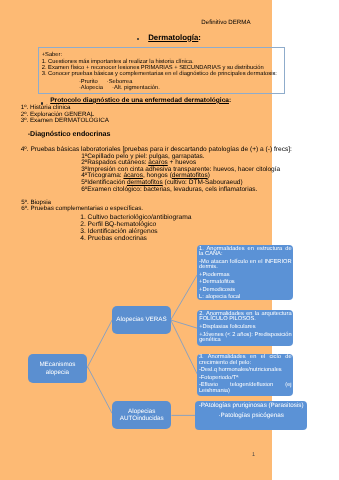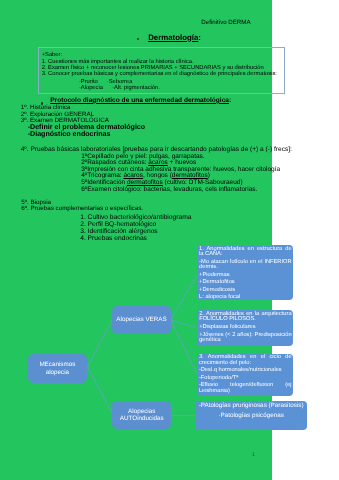--- a/index.html
+++ b/index.html
@@ -1,17 +1,17 @@
 <!DOCTYPE html>
 <html><head>
 <meta charset="utf-8">
 <style>
   html,body{margin:0;padding:0;}
   body{width:339px;height:480px;background:#fff;font-family:"Liberation Sans",sans-serif;color:#000;overflow:hidden;-webkit-font-smoothing:antialiased;text-rendering:geometricPrecision;}
-  .page{position:relative;width:272px;height:480px;background:#22c55e;}
+  .page{position:relative;width:272px;height:480px;background:#fdba74;}
   .abs{position:absolute;white-space:nowrap;}
   .dot{position:absolute;border-radius:50%;background:#2a2a2a;}
 
   .hdr{right:21.5px;top:19.2px;font-size:6.15px;}
   .title{font-size:7.85px;font-weight:bold;}
   .title u{text-decoration:underline;text-underline-offset:0.7px;}
 
   .saberbox{position:absolute;left:38.3px;top:47.3px;width:246.6px;height:46.5px;border:0.9px solid #8faccb;box-sizing:border-box;}
   .sb{font-size:5.78px;}
 
@@ -47,21 +47,20 @@
     <div class="abs sb" style="left:39.6px;top:36.9px">·Alopecia</div>
     <div class="abs sb" style="left:72.8px;top:36.9px">·Alt. pigmentación.</div>
   </div>
 
   <div class="dot" style="left:41.1px;top:102.4px;width:2.2px;height:2.2px"></div>
   <div class="abs b" style="left:50.2px;top:96.8px;font-size:6.6px"><u>Protocolo diagnóstico de una enfermedad dermatológica</u><span>:</span></div>
 
   <div class="abs sec" style="left:20.7px;top:104.3px">1º. Historia clínica</div>
   <div class="abs sec" style="left:20.7px;top:110.7px">2º. Exploración GENERAL</div>
   <div class="abs sec" style="left:20.7px;top:117.1px">3º. Examen DERMATOLÓGICA</div>
-  <div class="abs sec b" style="left:27.7px;top:123.3px;font-size:7.1px">-Definir el problema dermatológico</div>
   <div class="abs sec b" style="left:27.7px;top:129.9px;font-size:7.1px">-Diagnóstico endocrinas</div>
   <div class="abs sm" style="left:20.7px;top:145.5px;font-size:6.6px">4º. Pruebas básicas laboratoriales [pruebas para ir descartando patologías de (+) a (-) frecs]:</div>
 
   <div class="abs sm" style="left:81.2px;top:152.5px" id="lt0"><span>1ºCepillado pelo y piel: pulgas, garrapatas.</span></div>
   <div class="abs sm" style="left:81.2px;top:159.2px" id="lt1"><span>2ºRaspados cutáneos: </span><u>ácaros</u><span> + huevos</span></div>
   <div class="abs sm" style="left:81.2px;top:165.8px" id="lt2"><span>3ºImpresión con cinta adhesiva transparente: huevos, hacer citología</span></div>
   <div class="abs sm" style="left:81.2px;top:172.3px" id="lt3"><span>4ºTricograma: </span><u>ácaros</u><span>, hongos (</span><u>dermatofitos</u><span>)</span></div>
   <div class="abs sm" style="left:81.2px;top:179.1px" id="lt4"><span>5ºIdentificación </span><u>dermatofitos</u><span> (cultivo: DTM-Sabouraeud)</span></div>
   <div class="abs sm" style="left:81.2px;top:185.6px" id="lt5"><span>6ºExamen citológico: bacterias, levaduras, cels inflamatorias.</span></div>
 

